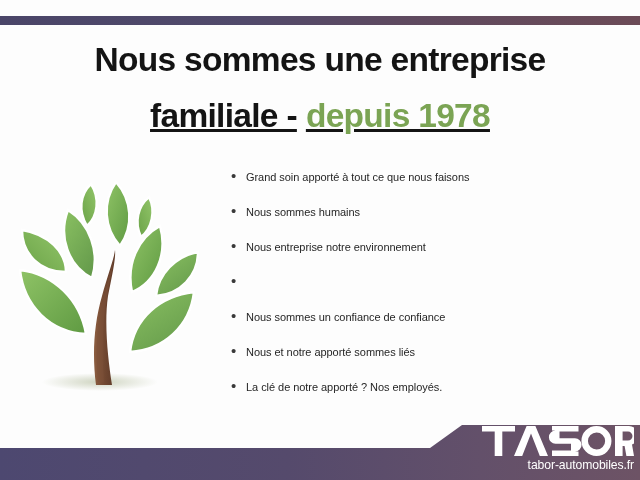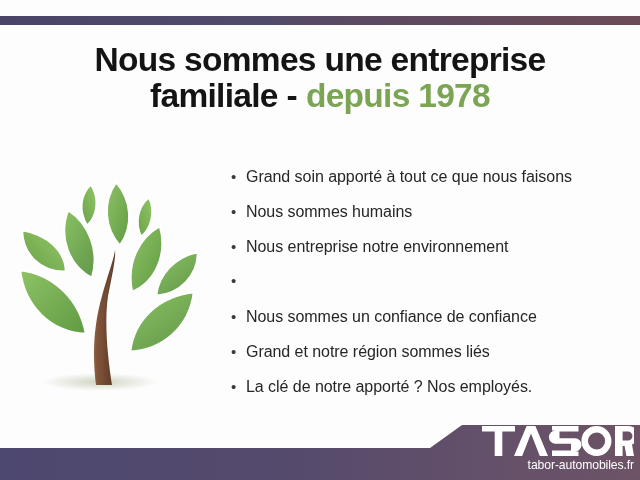--- a/index.html
+++ b/index.html
@@ -27,42 +27,42 @@
   #headline {
     position:absolute; left:0; top:26px;
     width:640px;
     text-align:center;
     line-height:1.06;
     font-weight:bold;
     font-size:33.5px;
     letter-spacing:-0.7px;
     color:#141414;
   }
-  #headline .l2 { display:block; margin-top:0; }
+  #headline .l2 { display:block; margin-top:20px;text-decoration:underline; }
   #headline .accent { color:#7ba454; }
   #headline .gap { display:inline-block; width:9px; }
   
   #bullets {
     position:absolute; left:231px; top:152px;
     width:400px;
   }
   .bullet-row {
     display:flex;
     align-items:baseline;
     height:35px;
   }
   .bullet-dot {
     width:15px;
     flex:0 0 15px;
     color:#3a3a3a;
     font-size:15px;
     line-height:1;
   }
   .bullet-text {
-    font-size:16px;
+    font-size:11px;
     color:#262626;
     letter-spacing:-0.05px;
     white-space:nowrap;
     text-align:right;
   }
   
   #tree-illustration {
     position:absolute; left:8px; top:138px;
     width:205px; height:245px;
   }
@@ -190,21 +190,21 @@
     </div>
     <div class="bullet-row">
       <span class="bullet-dot">•</span>
     </div>
     <div class="bullet-row">
       <span class="bullet-dot">•</span>
       <span class="bullet-text">Nous sommes un confiance de confiance</span>
     </div>
     <div class="bullet-row">
       <span class="bullet-dot">•</span>
-      <span class="bullet-text">Grand et notre région sommes liés</span>
+      <span class="bullet-text">Nous et notre apporté sommes liés</span>
     </div>
     <div class="bullet-row">
       <span class="bullet-dot">•</span>
       <span class="bullet-text">La clé de notre apporté ? Nos employés.</span>
     </div>
   </div>
 
   <div id="footer-bar">
     <svg viewBox="0 0 640 80" width="640" height="80" xmlns="http://www.w3.org/2000/svg">
       <defs>

